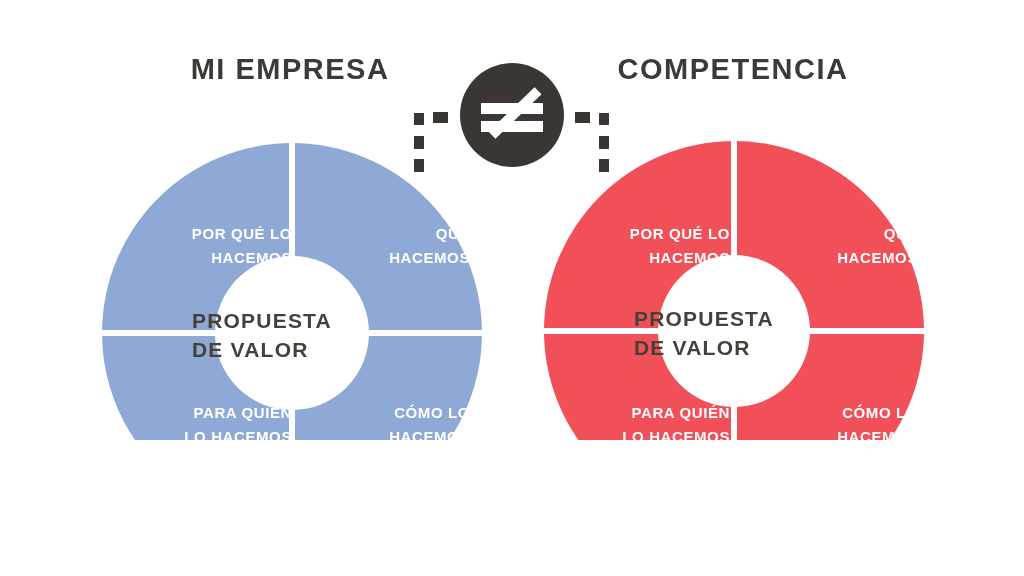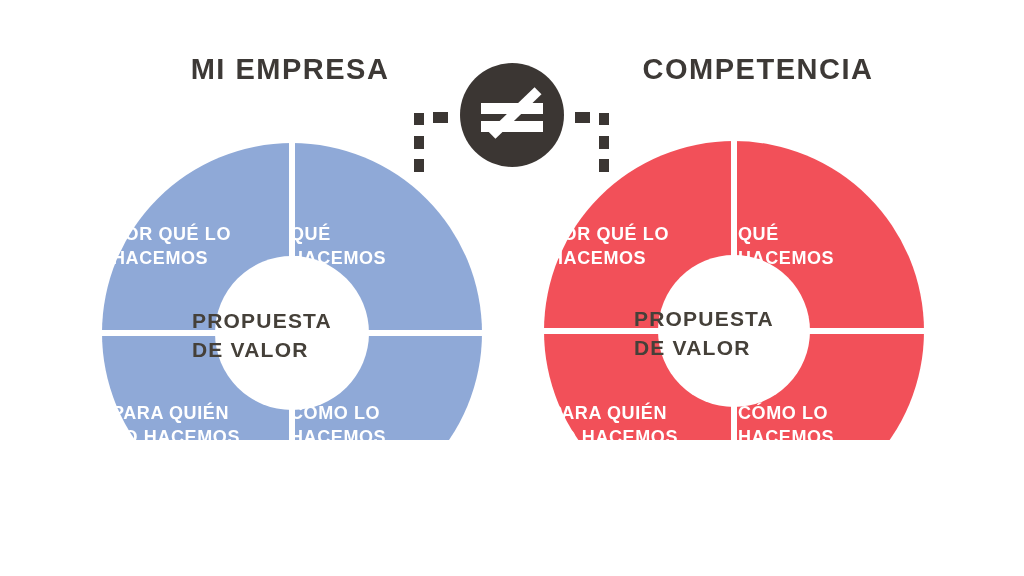--- a/index.html
+++ b/index.html
@@ -21,22 +21,22 @@
     width: 320px;
     text-align: center;
     font-size: 29px;
     font-weight: bold;
     letter-spacing: 1.5px;
     line-height: 34px;
   }
   .q-label {
     position: absolute;
     width: 180px;
-    text-align: left;
-    font-size: 18px;
+    text-align: right;
+    font-size: 15px;
     font-weight: bold;
     letter-spacing: 0.6px;
     line-height: 24px;
     color: #ffffff;
   }
   .center-label {
     position: absolute;
     width: 200px;
     font-size: 21px;
     font-weight: bold;
@@ -85,21 +85,21 @@
     </g>
 
     <g fill="#ffffff">
       <rect x="481" y="103" width="62" height="11"></rect>
       <rect x="481" y="121" width="62" height="11"></rect>
       <rect x="483" y="108" width="64" height="10" transform="rotate(-44 515 113)"></rect>
     </g>
   </svg>
 
   <div class="chart-title" style="left: 130px; color: rgb(61, 57, 54);">MI EMPRESA</div>
-  <div class="chart-title" style="left: 598px; color: rgb(61, 57, 54);">COMPETENCIA</div>
+  <div class="chart-title" style="left: 573px; color: rgb(61, 57, 54);">COMPETENCIA</div>
 
   <div class="q-label" style="left:112px;top:222px;">
     <div>POR QUÉ LO</div>
     <div>HACEMOS</div>
   </div>
   <div class="q-label" style="left:290px;top:222px;">
     <div>QUÉ</div>
     <div>HACEMOS</div>
   </div>
   <div class="q-label" style="left:112px;top:401px;">

